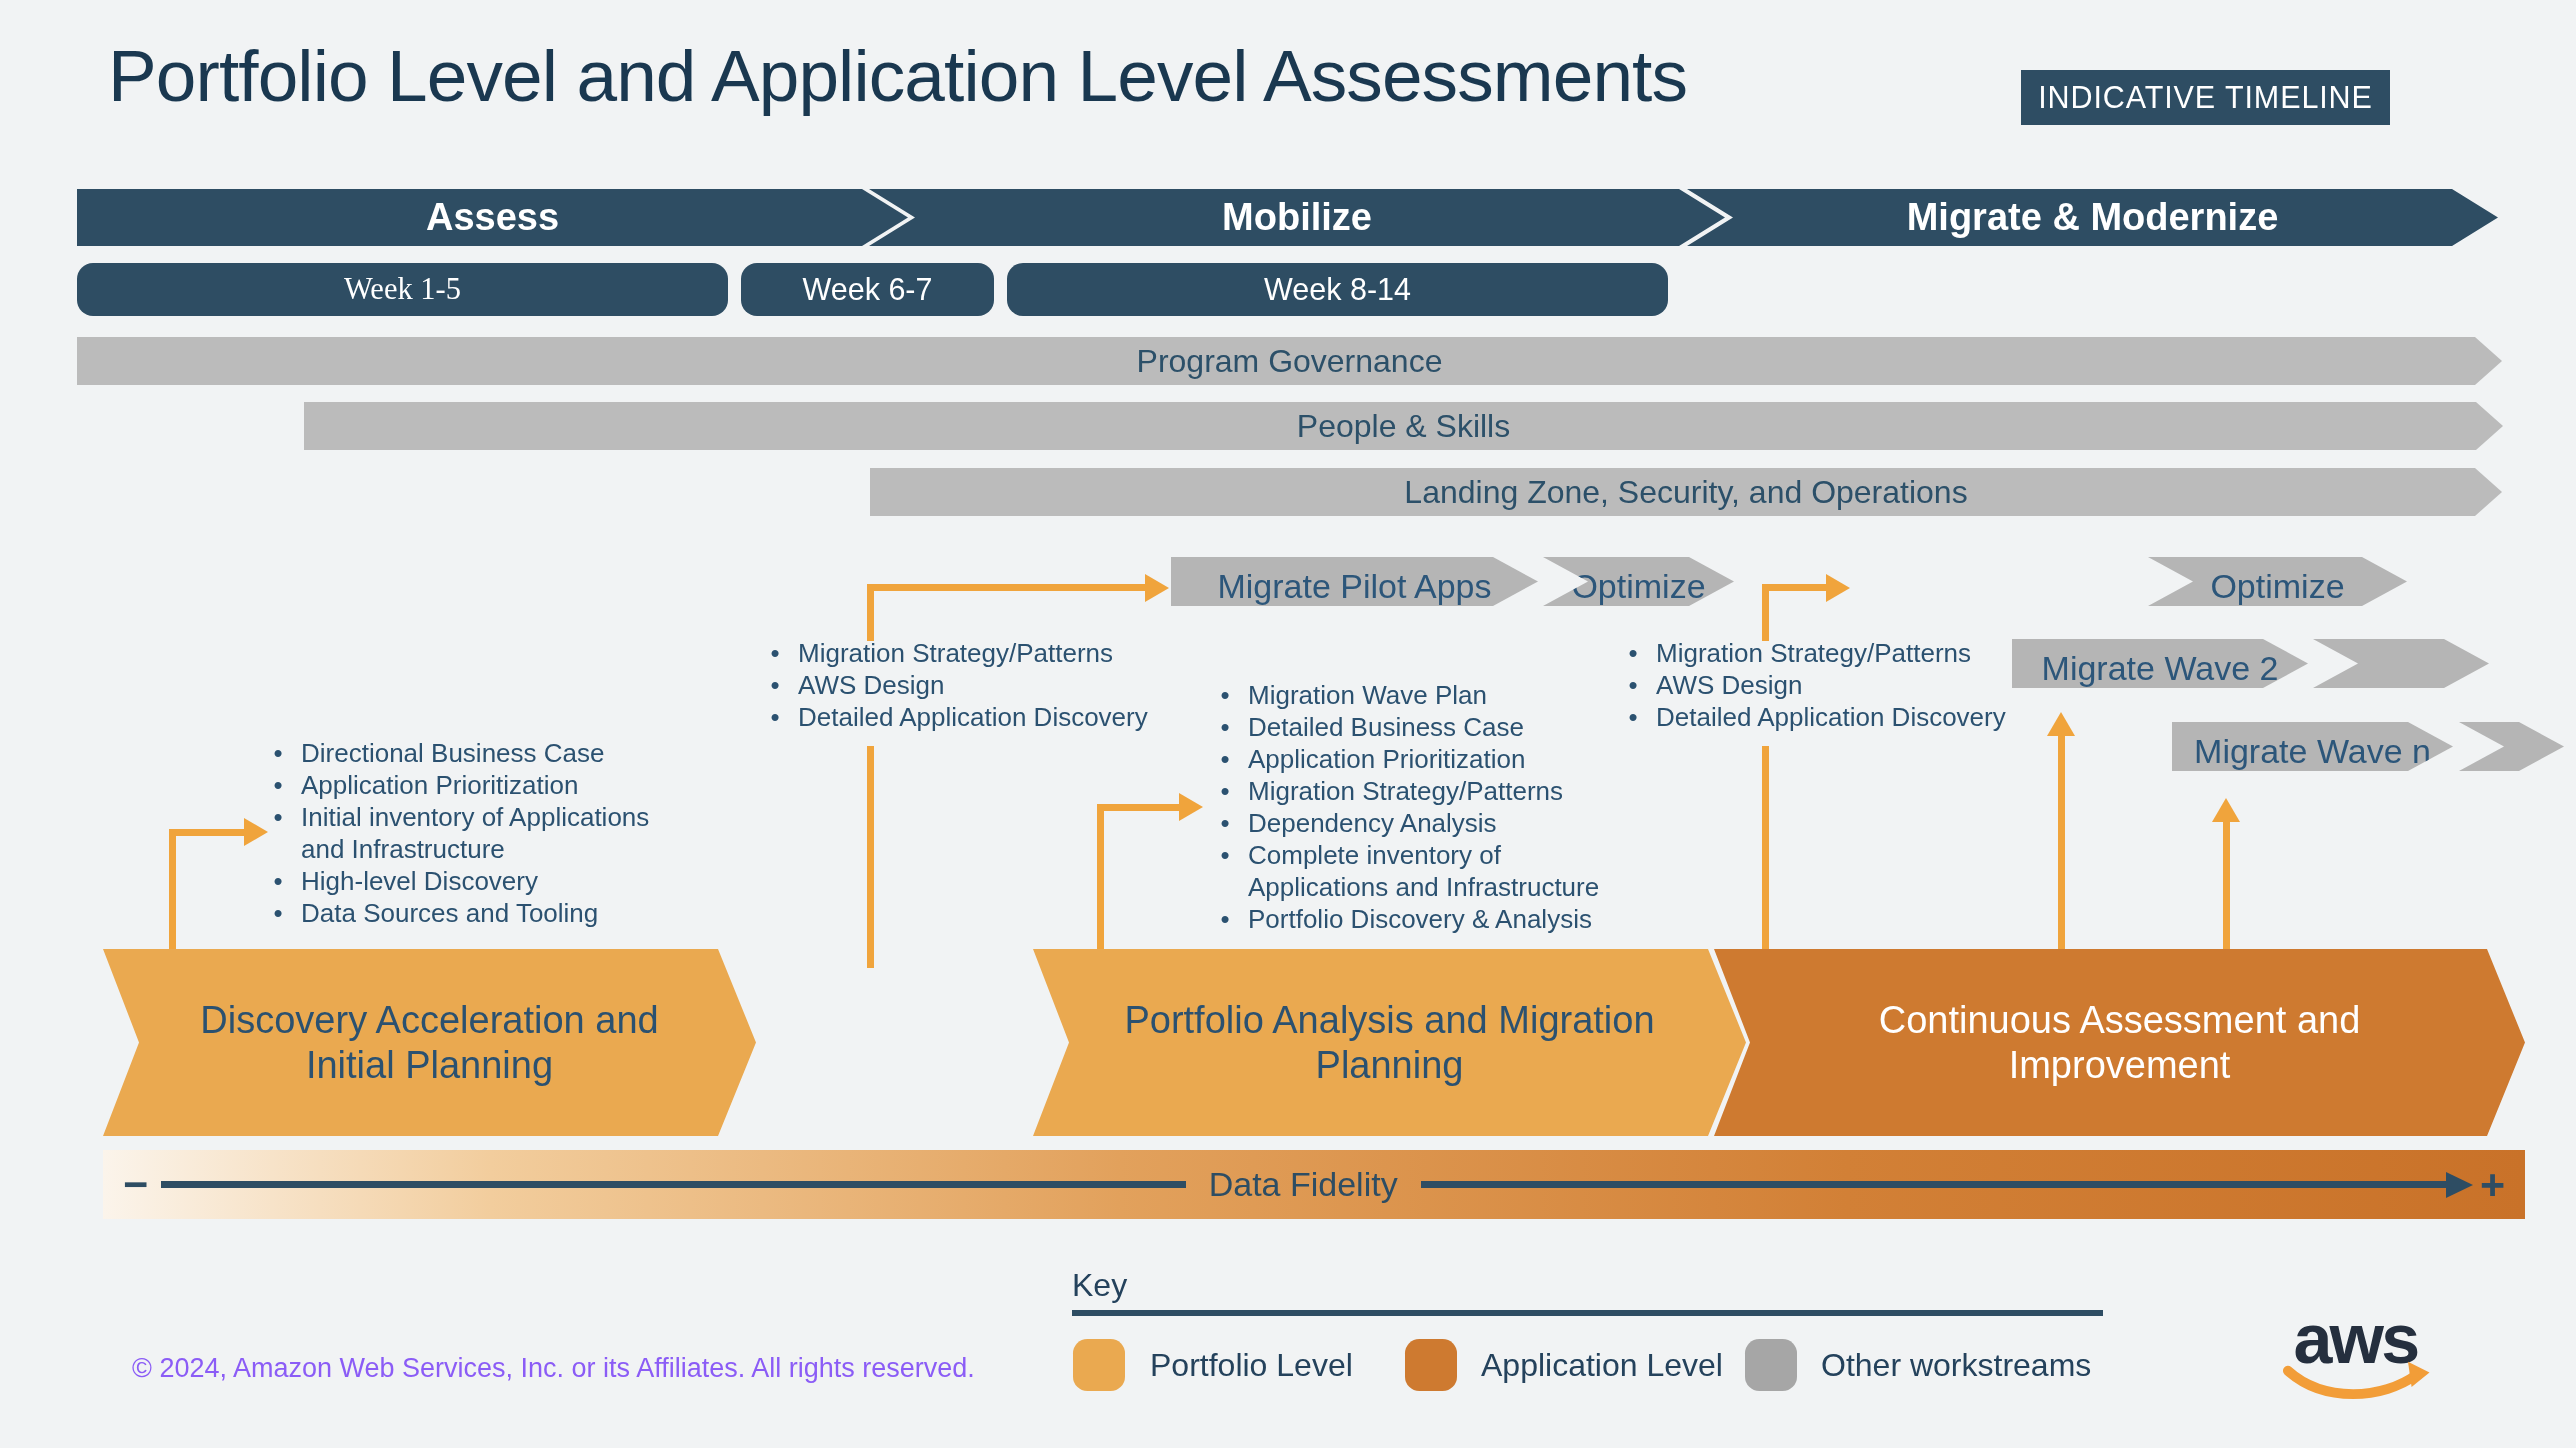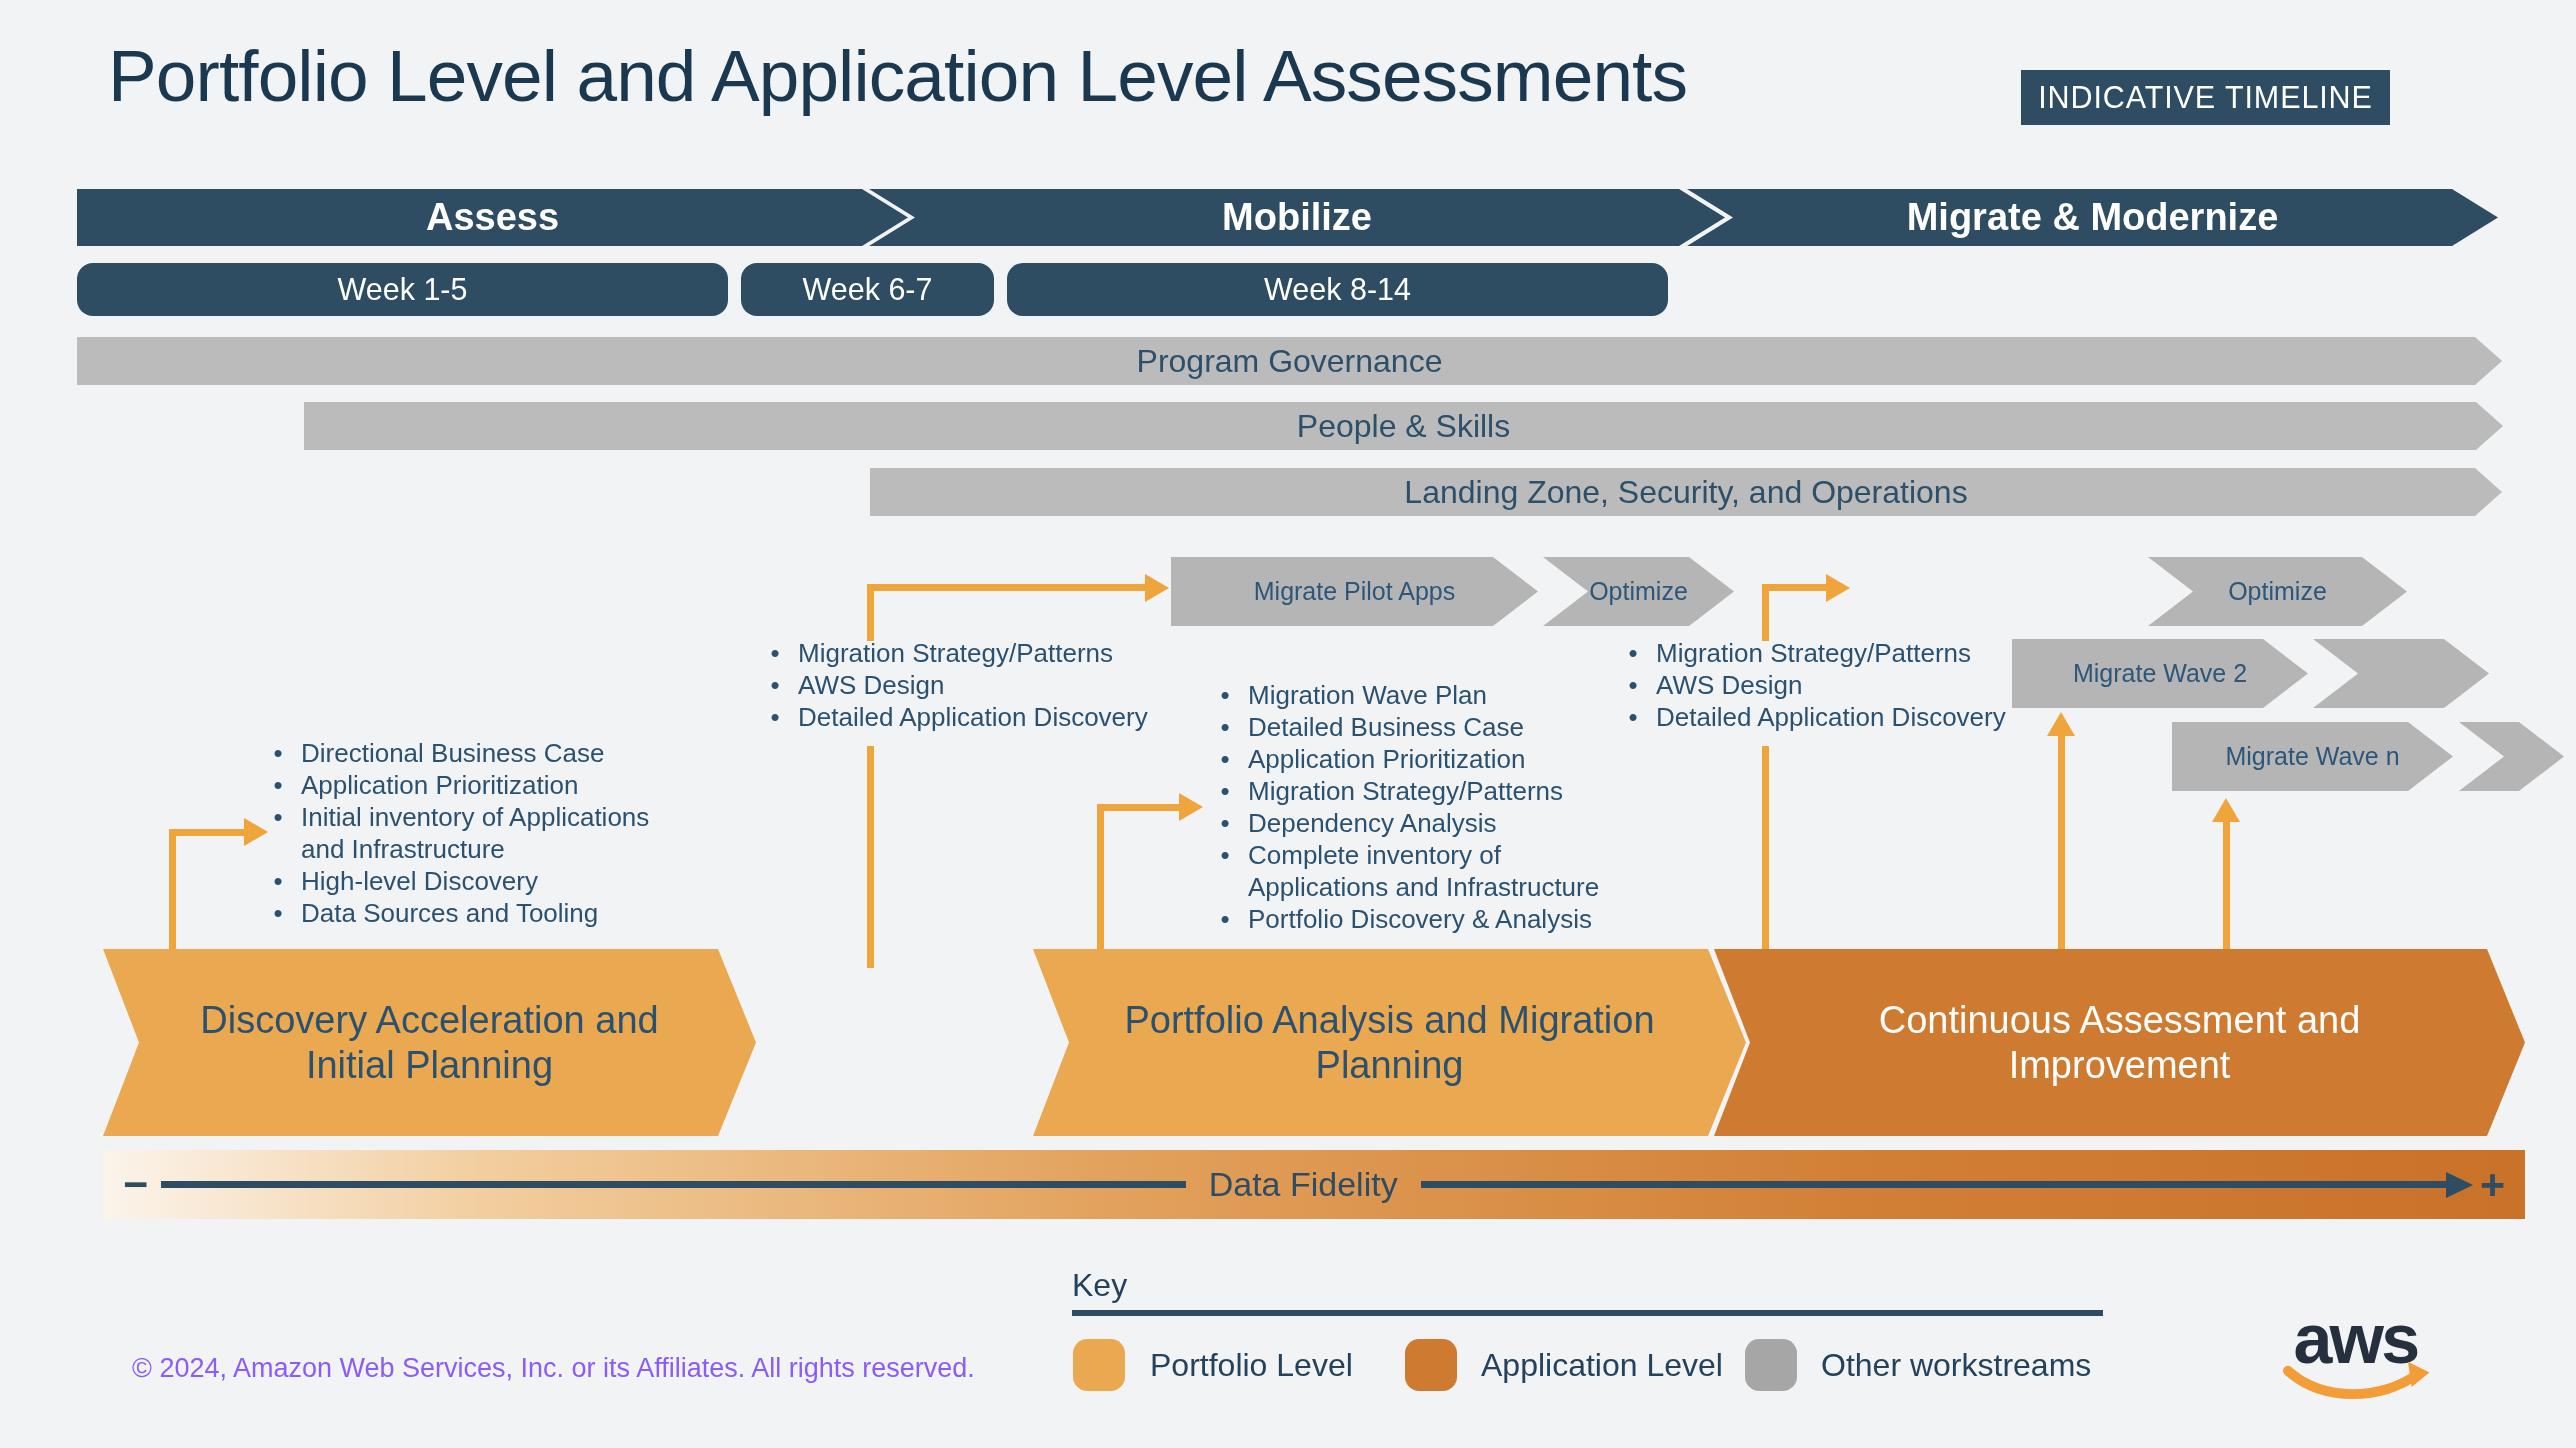--- a/index.html
+++ b/index.html
@@ -18,34 +18,34 @@
   .phase{position:absolute; top:189px; height:57px; background:#2E4D63; color:#fff;
          font-size:38px; font-weight:bold; display:flex; align-items:center; justify-content:center;}
   .phase.tip{clip-path:polygon(0 0, calc(100% - 46px) 0, 100% 50%, calc(100% - 46px) 100%, 0 100%);}
   .phase.notch{clip-path:polygon(0 0, calc(100% - 46px) 0, 100% 50%, calc(100% - 46px) 100%, 0 100%, 46px 50%);}
   .phase-assess{left:77px; width:831px;}
   .phase-mobilize{left:869px; width:856px;}
   .phase-modernize{left:1687px; width:811px;}
   
   .week{position:absolute; top:263px; height:53px; background:#2E4D63; border-radius:16px;
         color:#fff; font-size:30.5px; display:flex; align-items:center; justify-content:center;}
-  .week-1{left:77px; width:651px;}
+  .week-1{left:77px; width:651px;font-family:Liberation Serif, serif;}
   .week-2{left:741px; width:253px;}
   .week-3{left:1007px; width:661px;}
   .week-4{left:1681px; width:805px;}
   
   .ws{position:absolute; height:48px; background:#BBBBBB; color:#2C5069; font-size:32px;
       display:flex; align-items:center; justify-content:center;
       clip-path:polygon(0 0, calc(100% - 27px) 0, 100% 50%, calc(100% - 27px) 100%, 0 100%);}
   .ws-1{top:337px; left:77px;  width:2425px;}
   .ws-2{top:402px; left:304px; width:2199px;}
   .ws-3{top:468px; left:870px; width:1632px;}
   
-  .chev{position:absolute; height:69px; background:#B5B5B5; color:#2C567A; font-size:25px;
-        display:flex; align-items:center; justify-content:center;
+  .chev{position:absolute; height:49px; background:#B5B5B5; color:#2C567A; font-size:34px;
+        display:flex; align-items:flex-end; justify-content:center;
         clip-path:polygon(0 0, calc(100% - 45px) 0, 100% 50%, calc(100% - 45px) 100%, 0 100%);}
   .chev.notch{clip-path:polygon(0 0, calc(100% - 45px) 0, 100% 50%, calc(100% - 45px) 100%, 0 100%, 45px 50%);}
   .chev-mpa   {top:557px; left:1171px; width:367px;}
   .chev-opt1  {top:557px; left:1543px; width:191px;}
   .chev-wave1 {top:557px; left:1835px; width:306px;}
   .chev-opt2  {top:557px; left:2148px; width:259px;}
   .chev-wave2 {top:639px; left:2012px; width:296px;}
   .chev-wave2b{top:639px; left:2313px; width:176px;}
   .chev-waven {top:722px; left:2172px; width:281px;}
   .chev-wavenb{top:722px; left:2459px; width:105px;}

